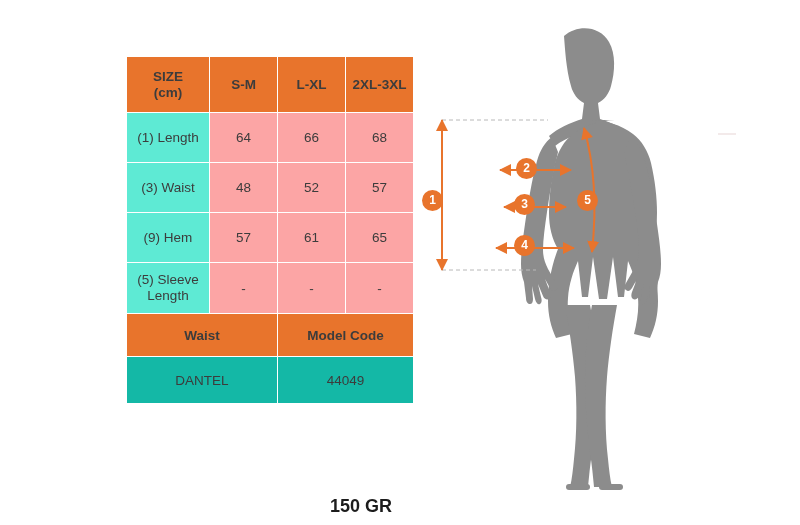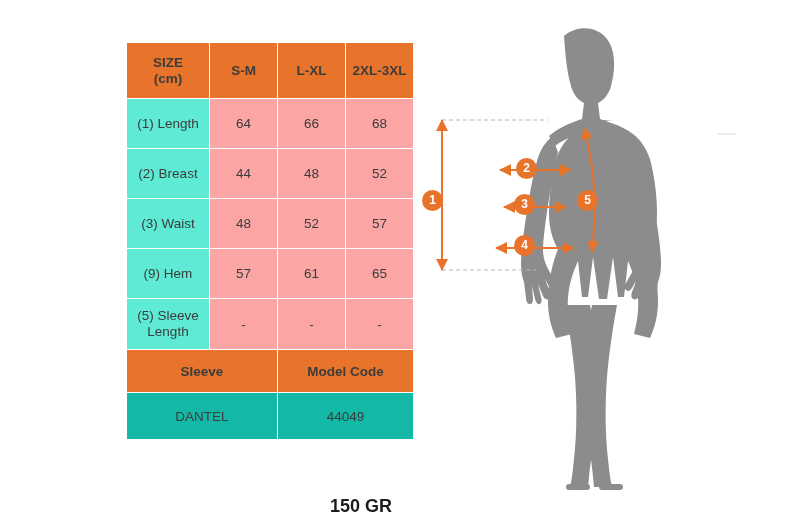--- a/index.html
+++ b/index.html
@@ -19,21 +19,21 @@
     position: relative;
     width: 800px;
     height: 525px;
     background: #ffffff;
   }
 
   
   #size-table {
     position: absolute;
     left: 126px;
-    top: 42px;
+    top: 56px;
     width: 287px;
     border-collapse: collapse;
     table-layout: fixed;
   }
   #size-table td {
     border: 1px solid #ffffff;
     text-align: center;
     vertical-align: middle;
     font-size: 13.5px;
     color: #3c3c3c;
@@ -174,26 +174,20 @@
         <td>2XL-3XL</td>
       </tr>
 
       <tr class="data-row">
         <td class="rowlabel">(1) Length</td>
         <td class="value">64</td>
         <td class="value">66</td>
         <td class="value">68</td>
       </tr>
 
-      <tr class="data-row">
-        <td class="rowlabel">(2) Breast</td>
-        <td class="value">44</td>
-        <td class="value">48</td>
-        <td class="value">52</td>
-      </tr>
 
       <tr class="data-row">
         <td class="rowlabel">(3) Waist</td>
         <td class="value">48</td>
         <td class="value">52</td>
         <td class="value">57</td>
       </tr>
 
       <tr class="data-row">
         <td class="rowlabel">(9) Hem</td>
@@ -206,21 +200,21 @@
         <td class="rowlabel two-line">
           <div>(5) Sleeve</div>
           <div>Length</div>
         </td>
         <td class="value">-</td>
         <td class="value">-</td>
         <td class="value">-</td>
       </tr>
 
       <tr class="footer-head">
-        <td colspan="2">Sleeve</td>
+        <td colspan="2">Waist</td>
         <td colspan="2">Model Code</td>
       </tr>
       <tr class="footer-data">
         <td colspan="2">DANTEL</td>
         <td colspan="2">44049</td>
       </tr>
     </tbody>
   </table>
 
   <div id="weight-label">150 GR</div>

